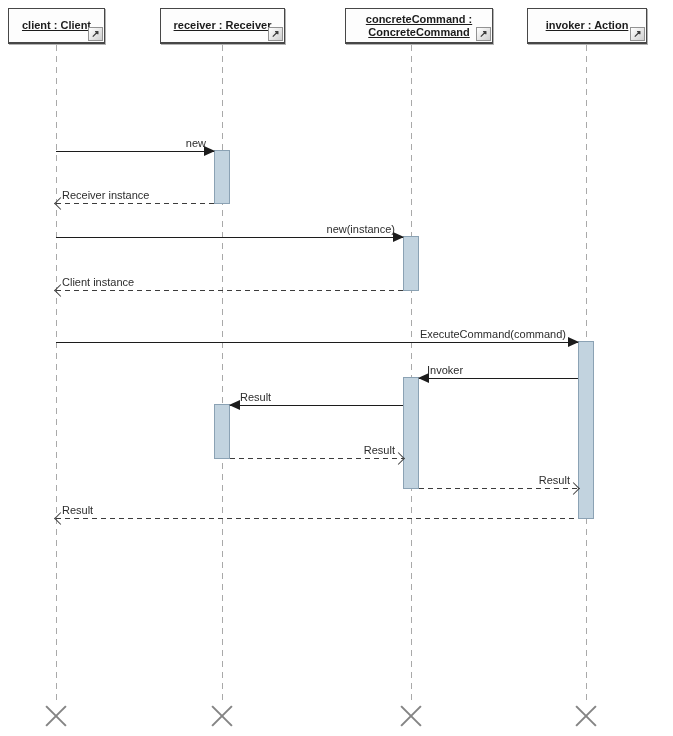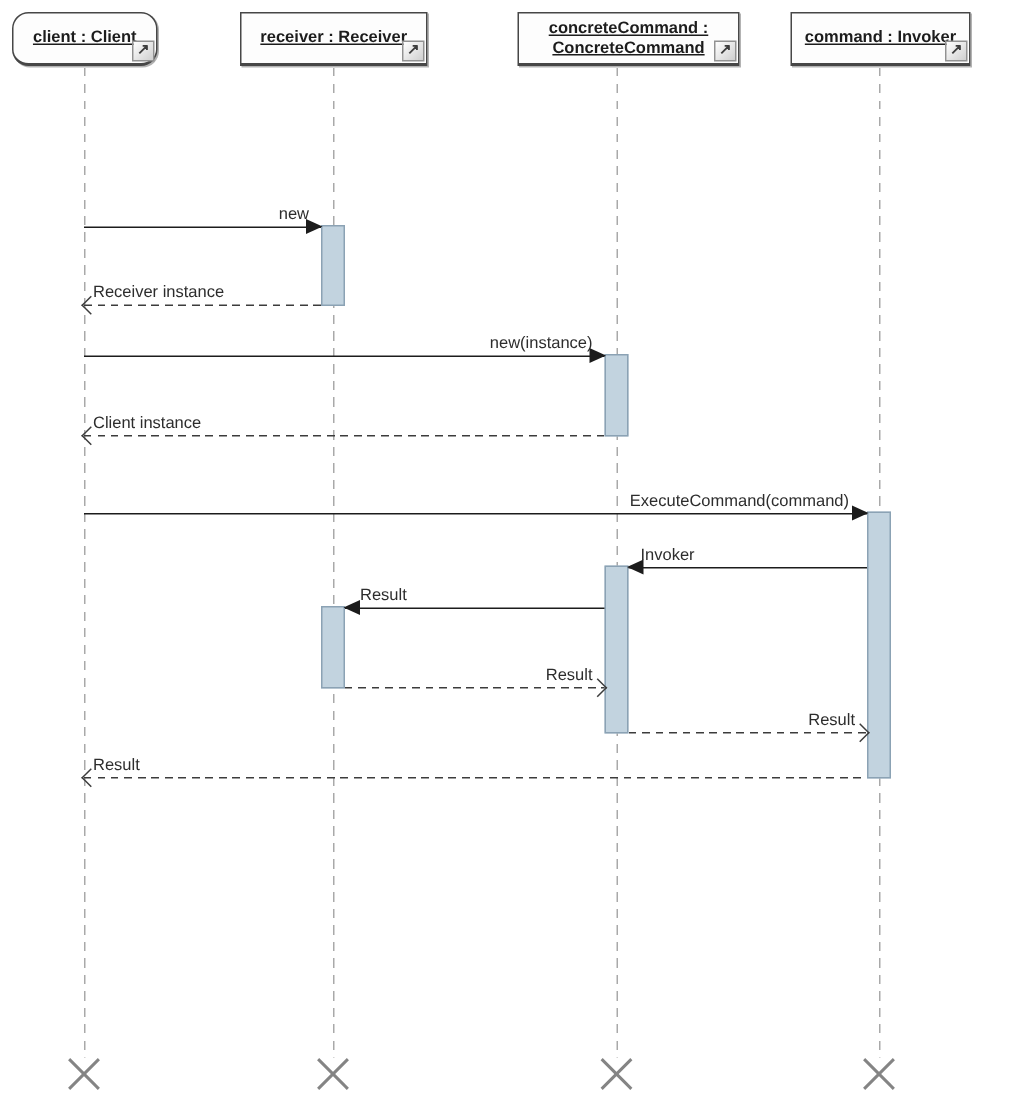--- a/index.html
+++ b/index.html
@@ -75,34 +75,34 @@
     background:#848484;
   }
   .destroy::before { transform:rotate(45deg); }
   .destroy::after  { transform:rotate(-45deg); }
 </style>
 </head>
 <body>
 
 <div class="canvas">
 
-  <div class="actor-box" style="left:8px;   width:97px;border-radius:11px;">
+  <div class="actor-box" style="left:8px;   width:97px;">
     <span class="actor-label">client : Client</span>
     <span class="expand-icon">↗</span>
   </div>
   <div class="actor-box" style="left:160px; width:125px;">
     <span class="actor-label">receiver : Receiver</span>
     <span class="expand-icon">↗</span>
   </div>
   <div class="actor-box" style="left:345px; width:148px;">
     <span class="actor-label">concreteCommand : ConcreteCommand</span>
     <span class="expand-icon">↗</span>
   </div>
   <div class="actor-box" style="left:527px; width:120px;">
-    <span class="actor-label">command : Invoker</span>
+    <span class="actor-label">invoker : Action</span>
     <span class="expand-icon">↗</span>
   </div>
 
   <div class="lifeline" style="left:56px;"></div>
   <div class="lifeline" style="left:222px;"></div>
   <div class="lifeline" style="left:411px;"></div>
   <div class="lifeline" style="left:586px;"></div>
 
   <div class="activation" style="left:214px; top:150px; height:54px;"></div>
   <div class="activation" style="left:403px; top:236px; height:55px;"></div>

